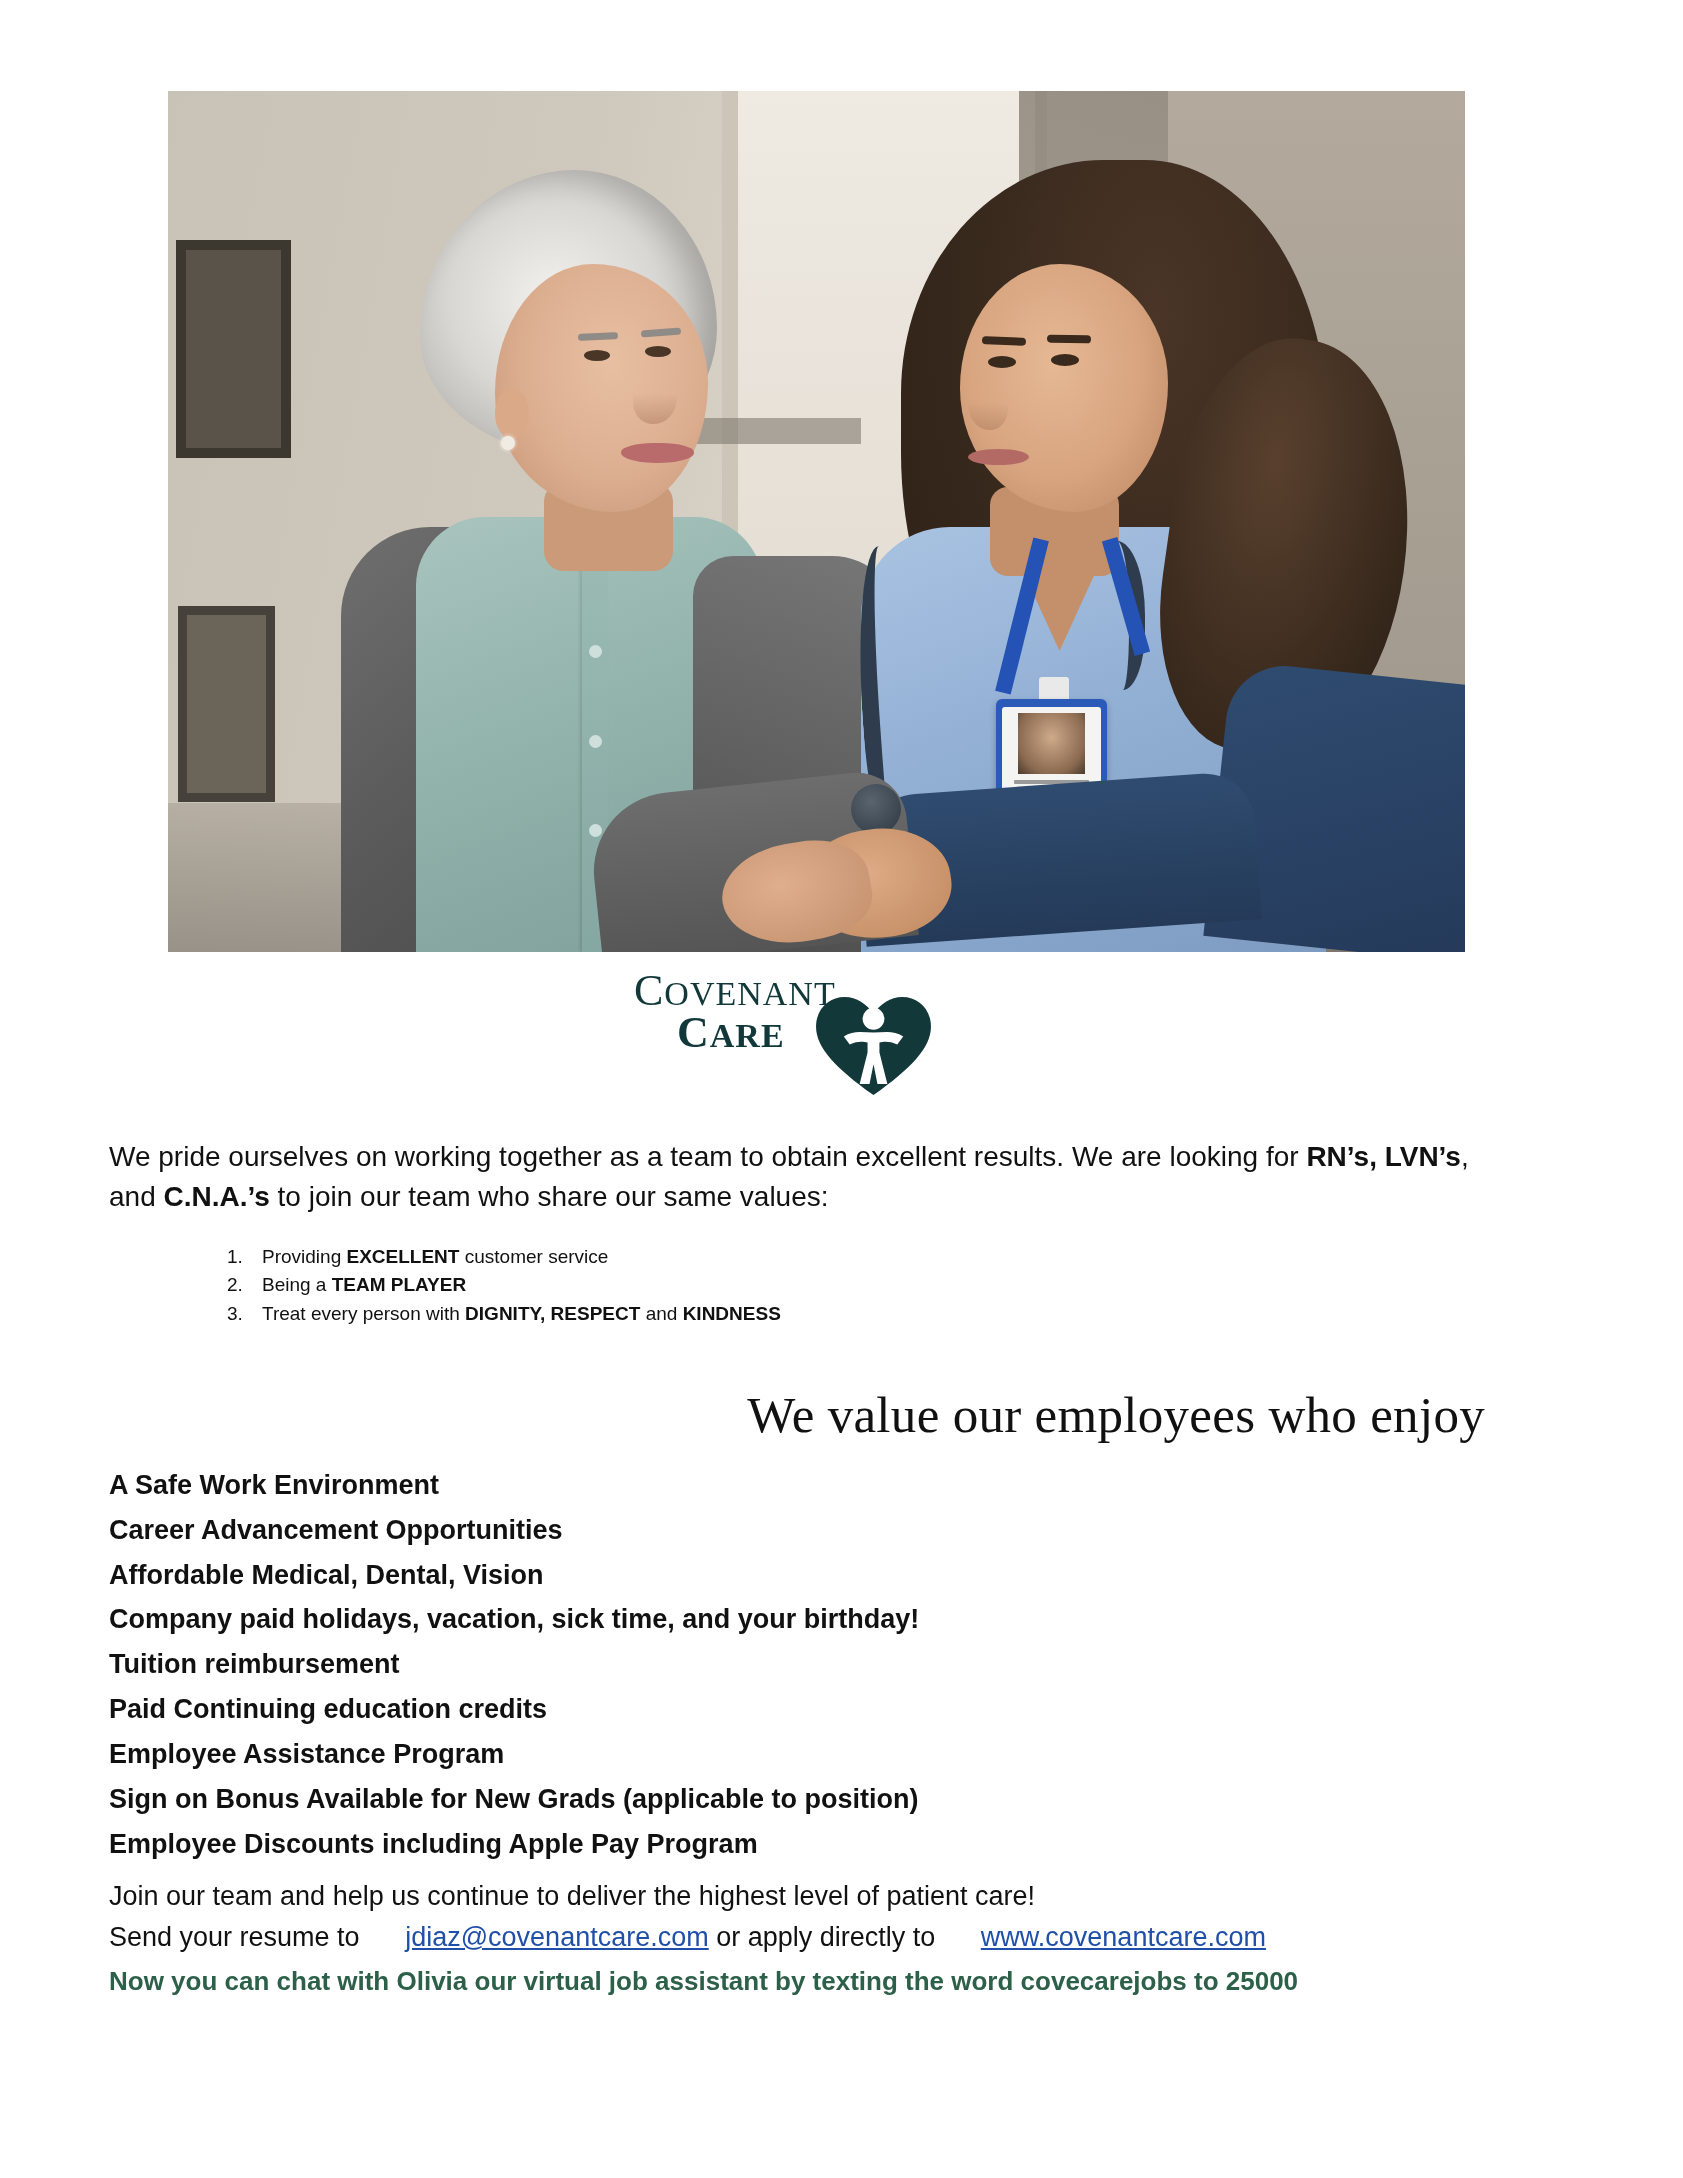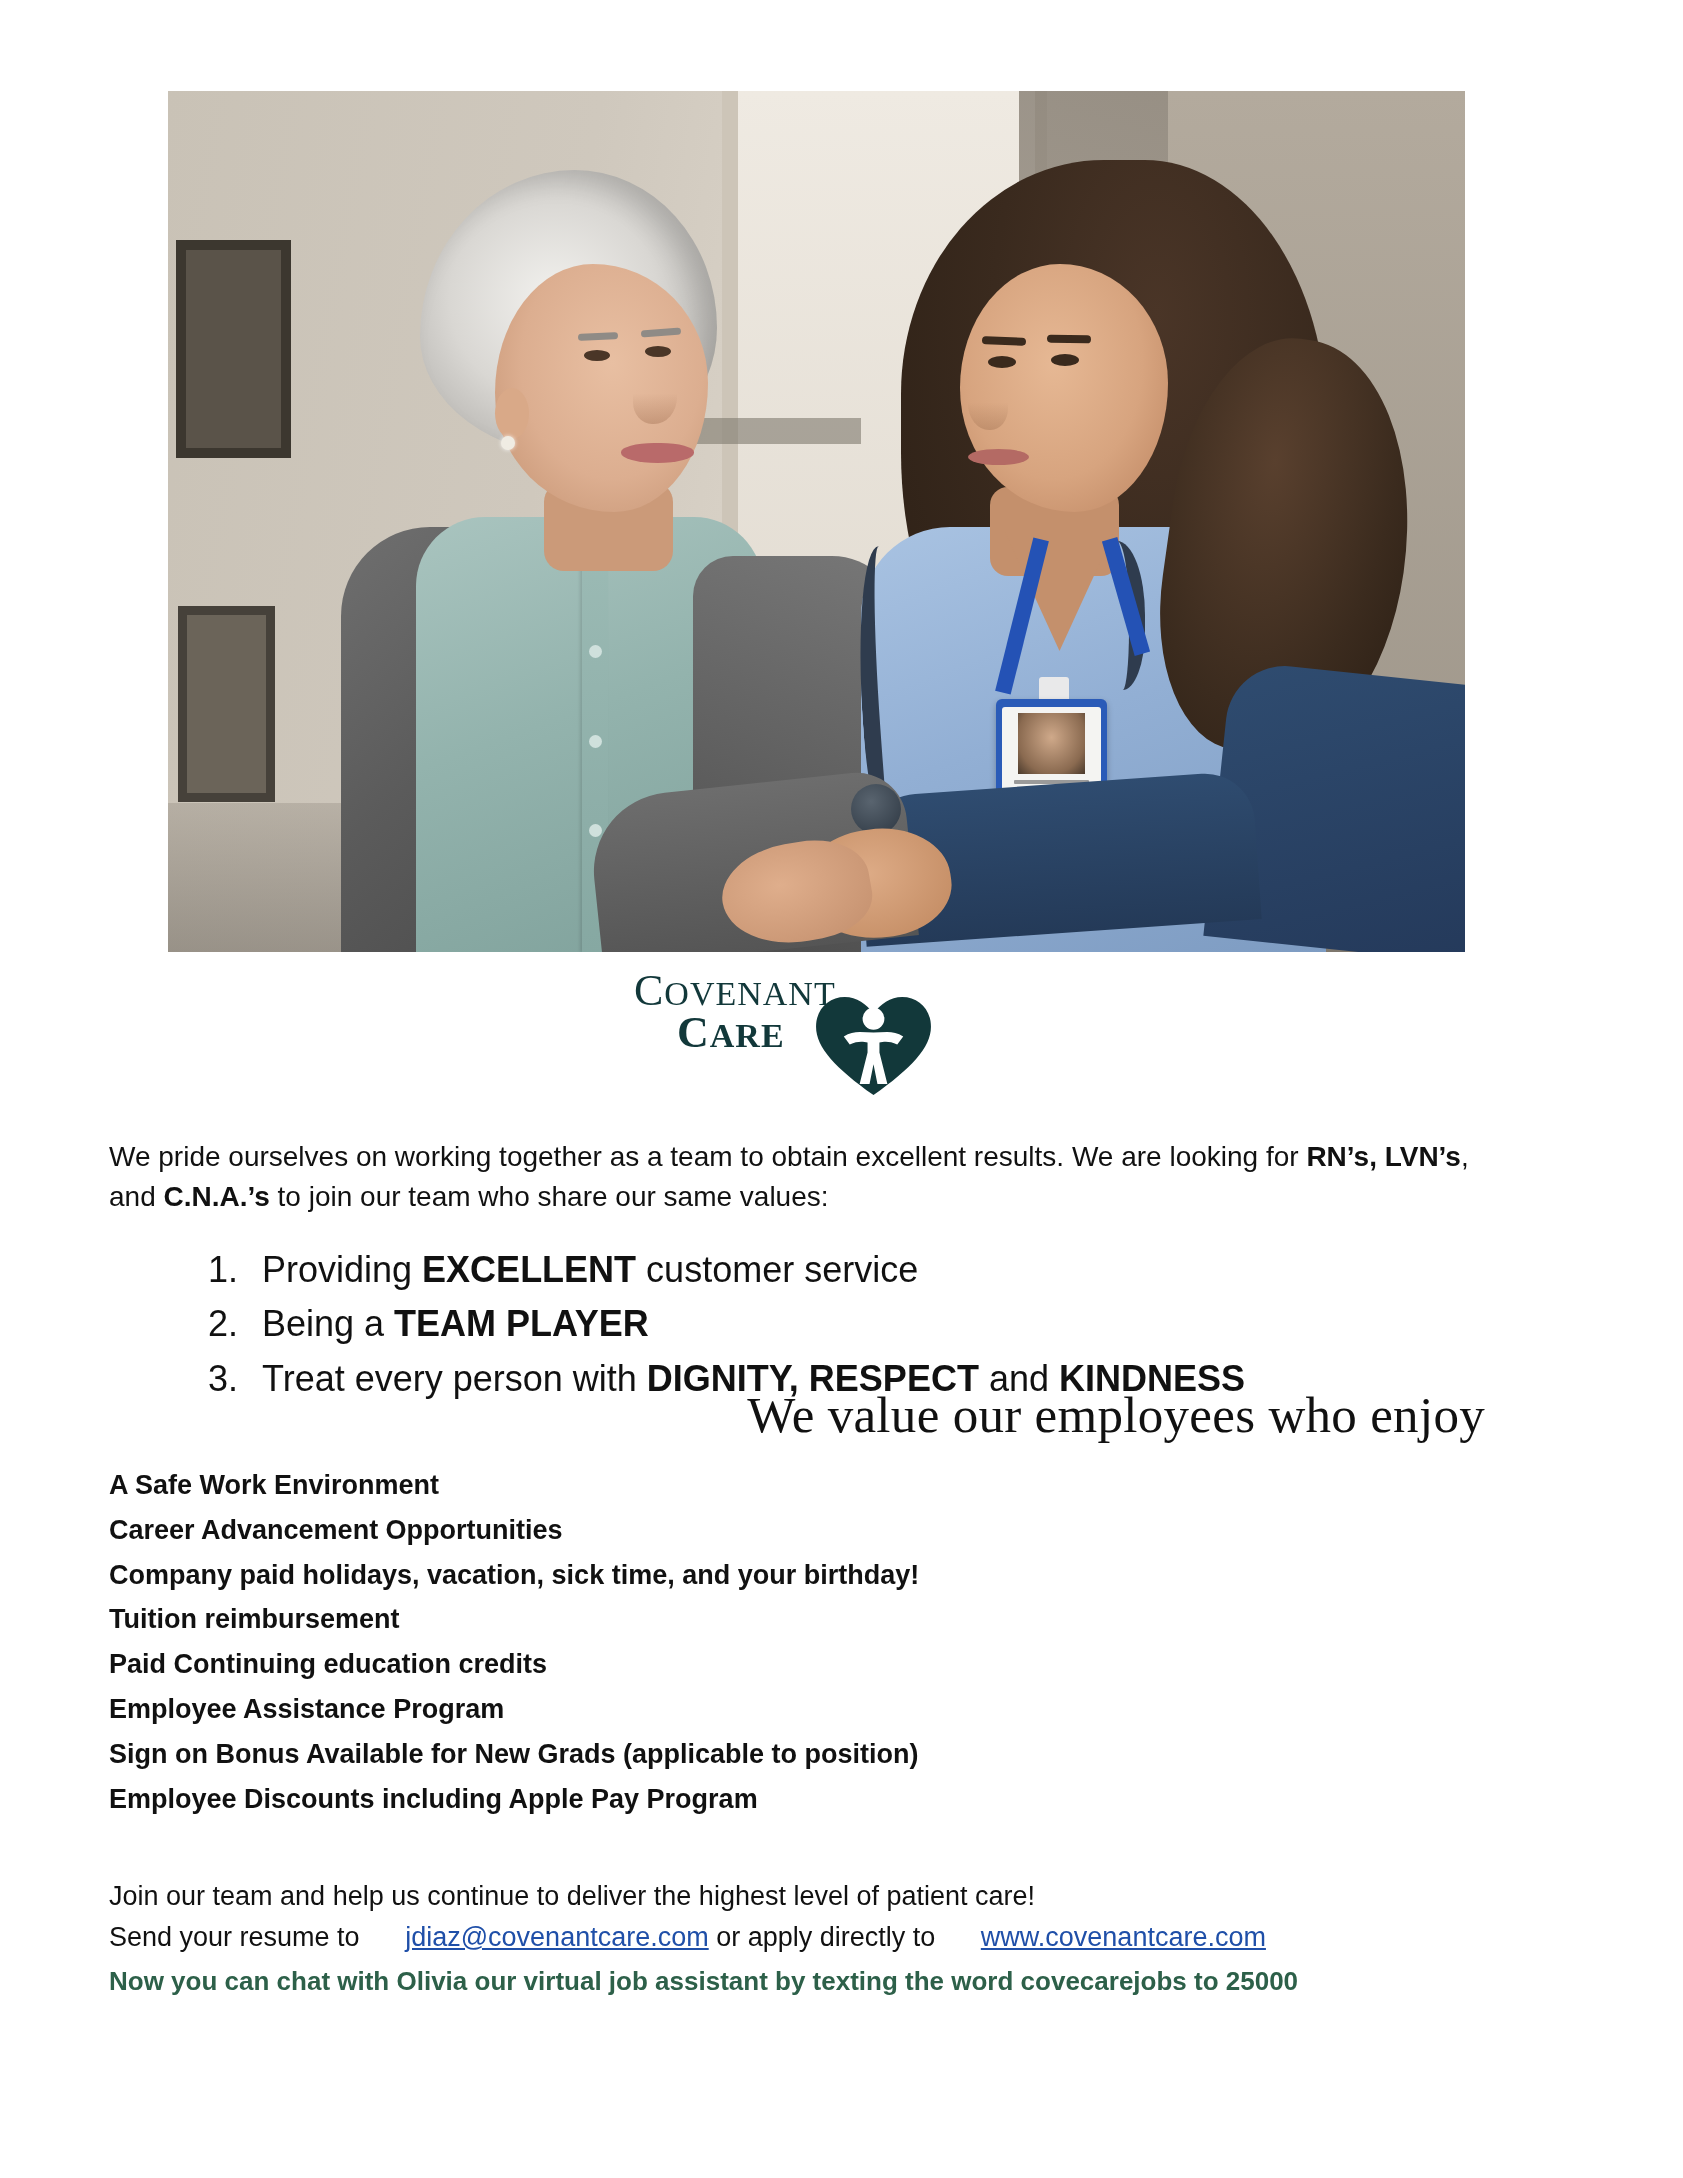--- a/index.html
+++ b/index.html
@@ -326,21 +326,21 @@
     font-size: 28px;
     line-height: 1.42;
     color: #111111;
   }
   .body-text p { margin: 0 0 6px 0; }
   b, strong { font-weight: bold; }
 
   ol.values {
     margin: 26px 0 0 0;
     padding-left: 139px;
-    font-size: 36px;
+    font-size: 19px;
     line-height: 1.52;
   }
   ol.values li { padding-left: 14px; }
 
   .headline {
     position: absolute;
     left: 109px;
     top: 1386px;
     width: 1376px;
     text-align: right;
@@ -481,20 +481,21 @@
         <span>Treat every person with </span><b>DIGNITY, RESPECT</b><span> and </span><b>KINDNESS</b>
       </li>
     </ol>
   </div>
 
   <div class="headline">We value our employees who enjoy</div>
 
   <div class="benefits">
     <div>A Safe Work Environment</div>
     <div>Career Advancement Opportunities</div>
+    <div>Affordable Medical, Dental, Vision</div>
     <div>Company paid holidays, vacation, sick time, and your birthday!</div>
     <div>Tuition reimbursement</div>
     <div>Paid Continuing education credits</div>
     <div>Employee Assistance Program</div>
     <div>Sign on Bonus Available for New Grads (applicable to position)</div>
     <div>Employee Discounts including Apple Pay Program</div>
   </div>
 
   <div class="closing">
     <div>Join our team and help us continue to deliver the highest level of patient care!</div>

